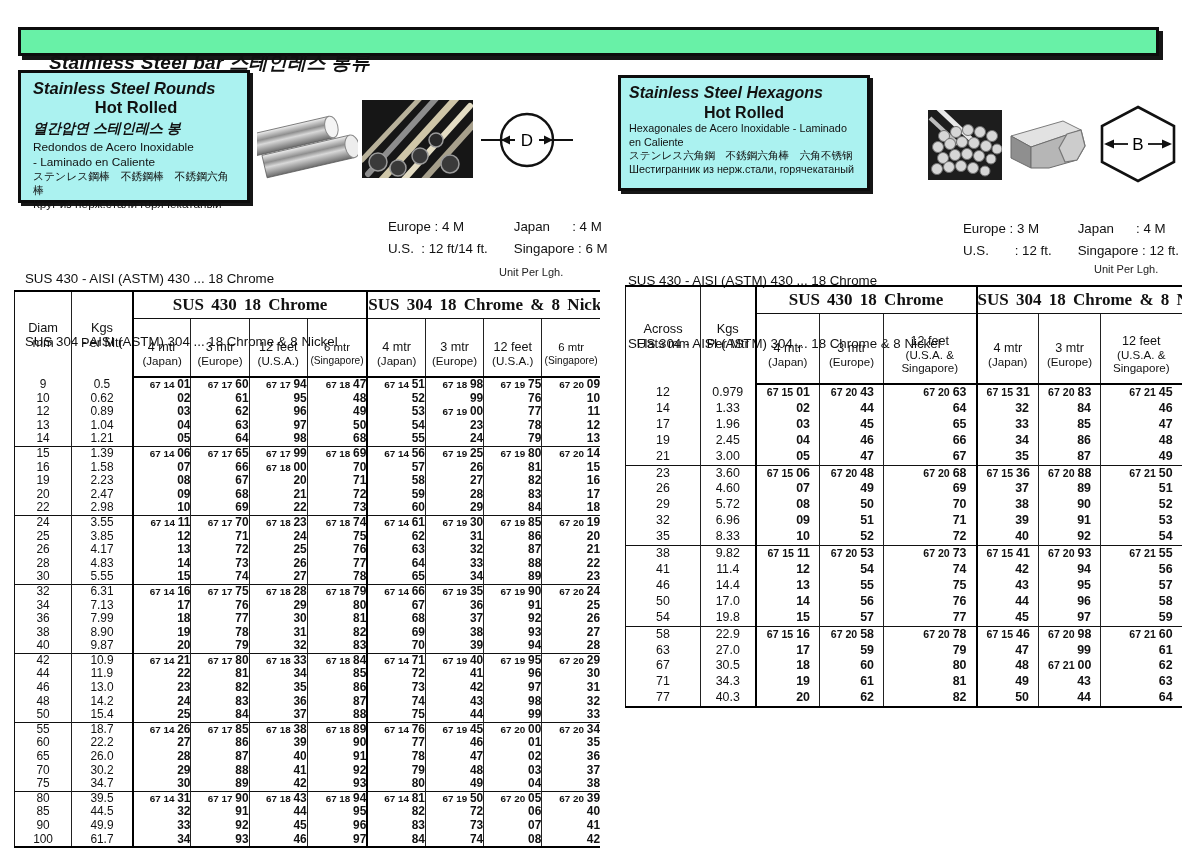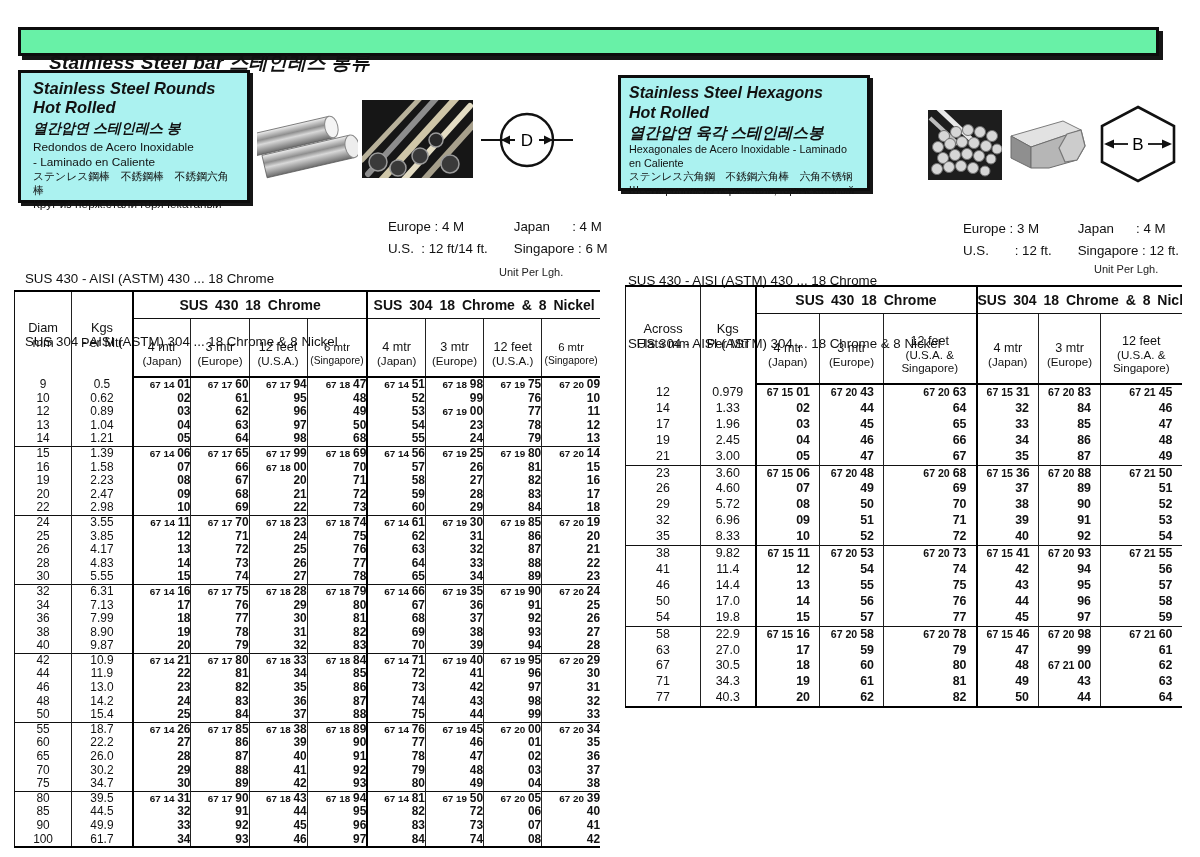--- a/index.html
+++ b/index.html
@@ -15,21 +15,21 @@
   }
   .banner .t{font-size:19px;font-weight:bold;font-style:italic;letter-spacing:.3px;margin-top:43px;}
   
   .pbox{
     position:absolute;background:#abf2f0;border:3px solid #0d0d0d;
     box-shadow:3px 3px 0 #161616;box-sizing:border-box;padding:5px 8px 4px;
   }
   #rounds-box{left:18px;top:70px;width:232px;height:133px;padding-left:12px;}
   #hex-box{left:618px;top:75px;width:252px;height:116px;}
   .pbox .t1{font-size:16.5px;font-weight:bold;font-style:italic;line-height:20px;display:block;}
-  .pbox .t2{font-size:16.5px;font-weight:bold;font-style:italic;line-height:19px;display:block;}
+  .pbox .t2{font-size:16.5px;font-weight:bold;line-height:19px;display:block;text-align:center;}
   .pbox .tko{font-size:14px;font-weight:bold;font-style:italic;line-height:23px;display:block;}
   .pbox .sm{font-size:11.8px;line-height:14.5px;display:block;}
   .pbox .xs{font-size:10.8px;line-height:14px;display:block;}
   #hex-box .t1,#hex-box .t2{font-size:16px;}
   #hex-box .tko{font-size:15.5px;line-height:21px;}
   #hex-box .sm{font-size:10.8px;line-height:13.5px;}
   #hex-box .xs{font-size:10.6px;line-height:13.5px;}
   
   .illus{position:absolute;}
   
@@ -37,22 +37,22 @@
   .lengths{position:absolute;display:grid;grid-template-columns:auto auto;column-gap:26px;row-gap:7px;
            font-size:13.3px;white-space:pre;}
   .unitnote{position:absolute;font-size:11px;color:#222;}
   
   .twrap{position:absolute;}
   table.ptable{border-collapse:collapse;table-layout:fixed;width:100%;
     border-top:2px solid #000;border-bottom:2.5px solid #000;border-left:1.5px solid #111;}
   .ptable th,.ptable td{padding:0;white-space:nowrap;overflow:hidden;}
   .ptable th+th,.ptable td+td{border-left:1px solid #222;}
   .thick-l{border-left:2.5px solid #000 !important;}
-  .gh{font-size:14px;font-weight:bold;text-align:center;height:26px;
-      border-bottom:1.2px solid #111;word-spacing:3px;}
+  .gh{font-size:17px;font-weight:bold;text-align:center;height:26px;
+      border-bottom:1.2px solid #111;word-spacing:3px;font-family:Liberation Serif, serif;}
   .rsth{font-weight:normal;font-size:12.8px;line-height:15px;text-align:center;vertical-align:middle;}
   .chead th{font-weight:normal;text-align:center;vertical-align:middle;
       border-bottom:2.5px solid #000;padding:14px 0 3px;}
   .chead .l1{display:block;font-size:12.6px;line-height:14px;}
   .chead .l2,.chead .l3{display:block;font-size:11.6px;line-height:13px;}
   .chead th.sm2 .l1{font-size:11.4px;}
   .chead th.sm2 .l2{font-size:10.2px;}
   #rounds-table .chead th{height:40px;}
   #hex-table .chead th{height:52px;}
   tbody td{font-size:11.9px;line-height:13.6px;}
@@ -119,21 +119,20 @@
   <line x1="2" y1="32" x2="36" y2="32" stroke="#111" stroke-width="1.8"></line>
   <line x1="60" y1="32" x2="94" y2="32" stroke="#111" stroke-width="1.8"></line>
   <polygon points="22,32 31,27.5 31,36.5" fill="#111"></polygon>
   <polygon points="74,32 65,27.5 65,36.5" fill="#111"></polygon>
   <text x="48" y="38" text-anchor="middle" font-size="17" font-family="Liberation Sans, sans-serif">D</text>
 </svg>
 
 <div class="pbox" id="hex-box">
   <span class="t1">Stainless Steel Hexagons</span>
   <span class="t2">Hot Rolled</span>
-  <span class="tko">열간압연 육각 스테인레스봉</span>
   <span class="sm">Hexagonales de Acero Inoxidable - Laminado en Caliente</span>
   <span class="xs">ステンレス六角鋼　不銹鋼六角棒　六角不锈钢</span>
   <span class="sm">Шестигранник из нерж.стали, горячекатаный</span>
 </div>
 
 <svg class="illus" style="left:928px;top:110px" width="74" height="70" viewBox="0 0 74 70">
   <rect width="74" height="70" fill="#1d1d1d"></rect>
   <line x1="10" y1="-2" x2="44" y2="30" stroke="#e8e8e8" stroke-width="5"></line>
   <line x1="2" y1="8" x2="30" y2="34" stroke="#bdbdbd" stroke-width="4"></line>
   <g fill="#d6d6d6" stroke="#6f6f6f" stroke-width="1">

